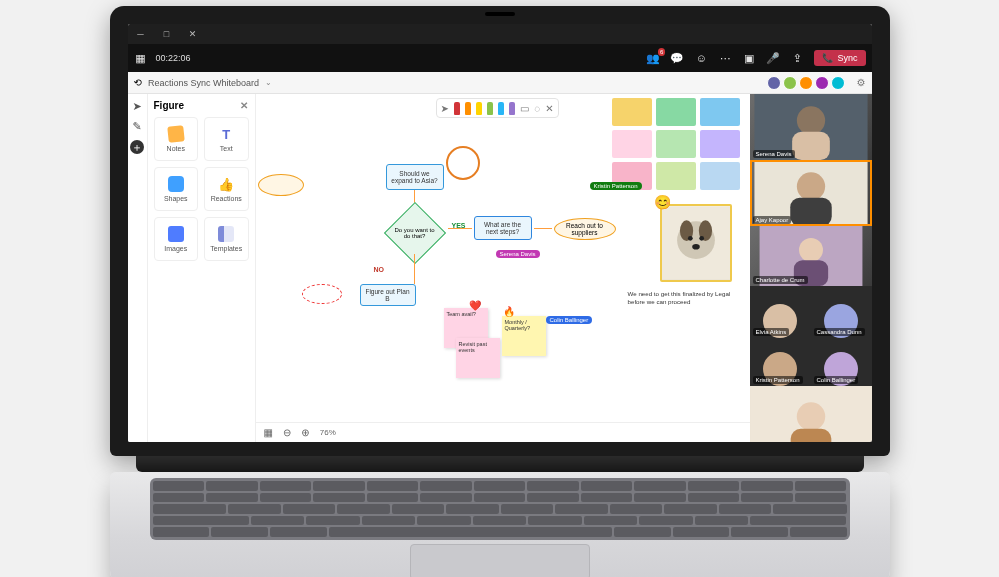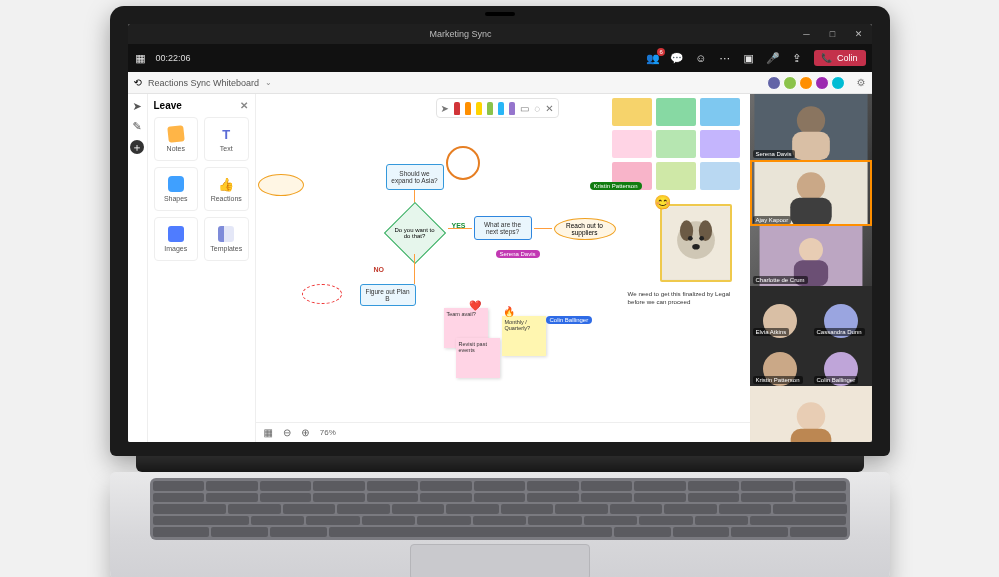--- a/index.html
+++ b/index.html
@@ -144,42 +144,41 @@
 </style>
 </head>
 <body>
 
 <div class="laptop">
   <div class="screen-bezel">
     <div class="camera"></div>
     <div class="screen">
 
       <div class="titlebar">
-        <span class="spacer">Marketing Sync</span>
         <div class="win-controls">
           <span>─</span>
           <span>□</span>
           <span>✕</span>
         </div>
       </div>
 
       <div class="meetbar">
         <span class="icn">▦</span>
         <span class="timer">00:22:06</span>
         <div class="icons">
           <span class="icn">👥<span class="badge">6</span></span>
           <span class="icn">💬</span>
           <span class="icn">☺</span>
           <span class="icn">⋯</span>
           <span class="icn">▣</span>
           <span class="icn">🎤</span>
           <span class="icn">⇪</span>
           <button class="leave-btn">
             <span>📞</span>
-            <span>Colin</span>
+            <span>Sync</span>
           </button>
         </div>
       </div>
 
       <div class="wb-toolbar">
         <span style="font-size:10px;">⟲</span>
         <span class="wb-title">Reactions Sync Whiteboard</span>
         <span class="chev">⌄</span>
         <div class="wb-presence">
           <span class="pres a"></span>
@@ -194,21 +193,21 @@
       <div class="main">
         <div class="leftcol">
           <div class="tool-rail">
             <span class="tr-ic">➤</span>
             <span class="tr-ic">✎</span>
             <span class="tr-ic" style="background:#333;color:#fff;border-radius:50%;width:14px;height:14px;">＋</span>
           </div>
 
           <div class="create-panel">
             <div class="hdr">
-              <span>Leave</span>
+              <span>Figure</span>
               <span style="color:#888;">✕</span>
             </div>
             <div class="create-grid">
               <div class="create-cell">
                 <div class="ci" style="background:#ffb547;transform:rotate(-6deg);"></div>
                 <span>Notes</span>
               </div>
               <div class="create-cell">
                 <div class="ci" style="background:transparent;color:#5b6bd6;font-weight:700;font-size:13px;display:flex;align-items:center;justify-content:center;">T</div>
                 <span>Text</span>

